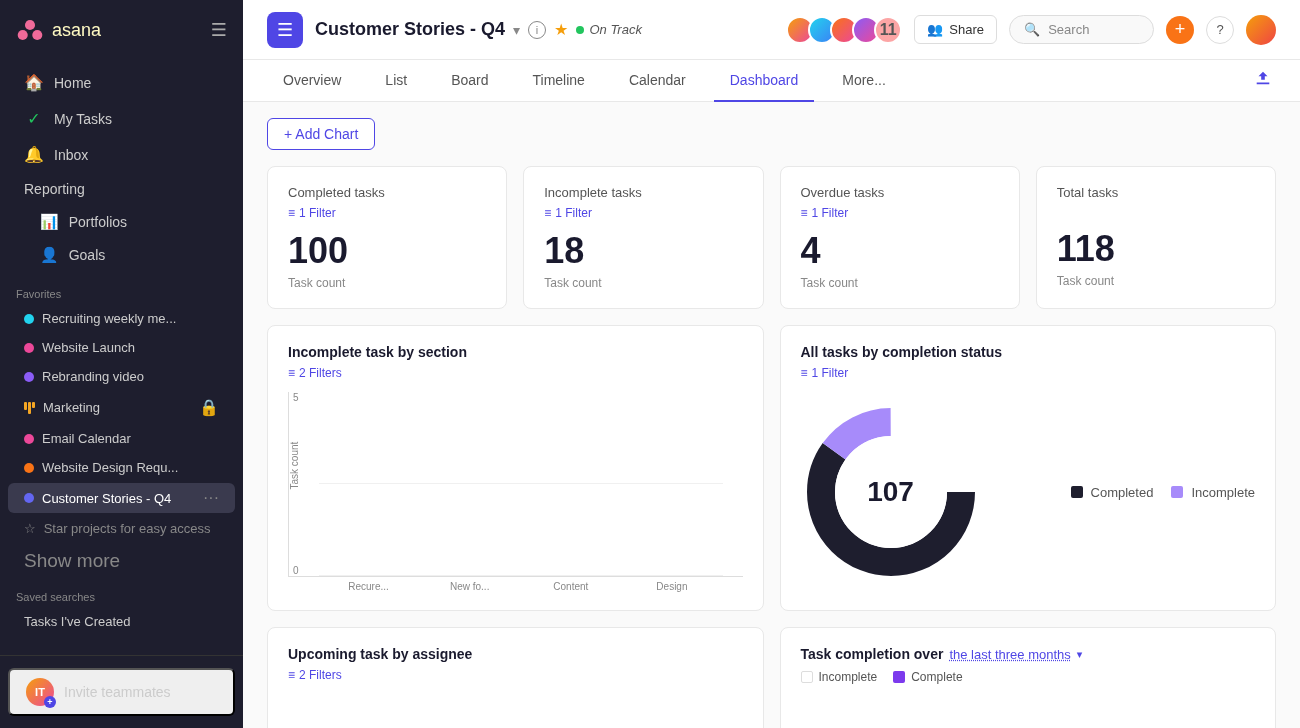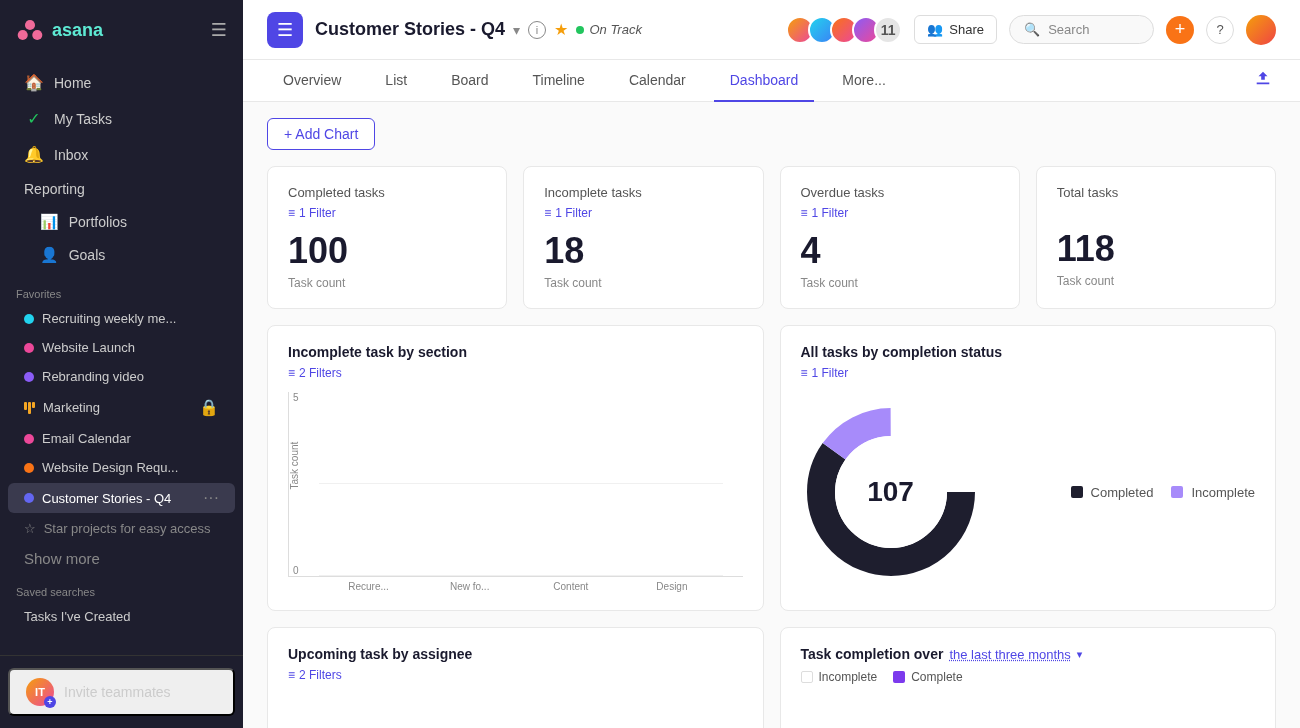--- a/index.html
+++ b/index.html
@@ -107,21 +107,21 @@
       padding: 6px 16px;
       color: #888;
       font-size: 13px;
       cursor: pointer;
       margin: 1px 8px;
     }
 
     .show-more-link {
       padding: 6px 16px;
       color: #888;
-      font-size: 15px;
+      font-size: 19px;
       cursor: pointer;
       margin: 1px 8px;
     }
 
     .saved-searches-section {
       padding: 12px 16px 4px;
       font-size: 11px;
       color: #888;
     }
     .saved-search-item {
@@ -261,23 +261,23 @@
     .avatar-small {
       width: 28px;
       height: 28px;
       border-radius: 50%;
       border: 2px solid #fff;
       margin-left: -6px;
       overflow: hidden;
     }
     .avatar-small:first-child { margin-left: 0; }
     .avatar-count {
-      background: #e5e5e5;
+      background: #fca5a5;
       color: #555;
-      font-size: 14px;
+      font-size: 16px;
       font-weight: 600;
       width: 28px;
       height: 28px;
       border-radius: 50%;
       display: flex;
       align-items: center;
       justify-content: center;
       margin-left: -6px;
       border: 2px solid #fff;
     }
@@ -613,21 +613,21 @@
 <body>
 
 <nav id="sidebar">
   <div id="sidebar-header">
     <div class="asana-logo">
       <svg class="asana-svg" viewBox="0 0 100 100" xmlns="http://www.w3.org/2000/svg">
         <circle cx="50" cy="32" r="18" fill="#f06a99"></circle>
         <circle cx="24" cy="68" r="18" fill="#f06a99"></circle>
         <circle cx="76" cy="68" r="18" fill="#f06a99"></circle>
       </svg>
-      <span style="color:#5eead4;font-size:18px;font-weight:700;">asana</span>
+      <span style="color:#fef9c3;font-size:18px;font-weight:400;">asana</span>
     </div>
     <span class="hamburger-icon">☰</span>
   </div>
 
   <div class="sidebar-nav">
     <div class="sidebar-nav-item">
       <span class="icon">🏠</span>
       <span>Home</span>
     </div>
     <div class="sidebar-nav-item">

